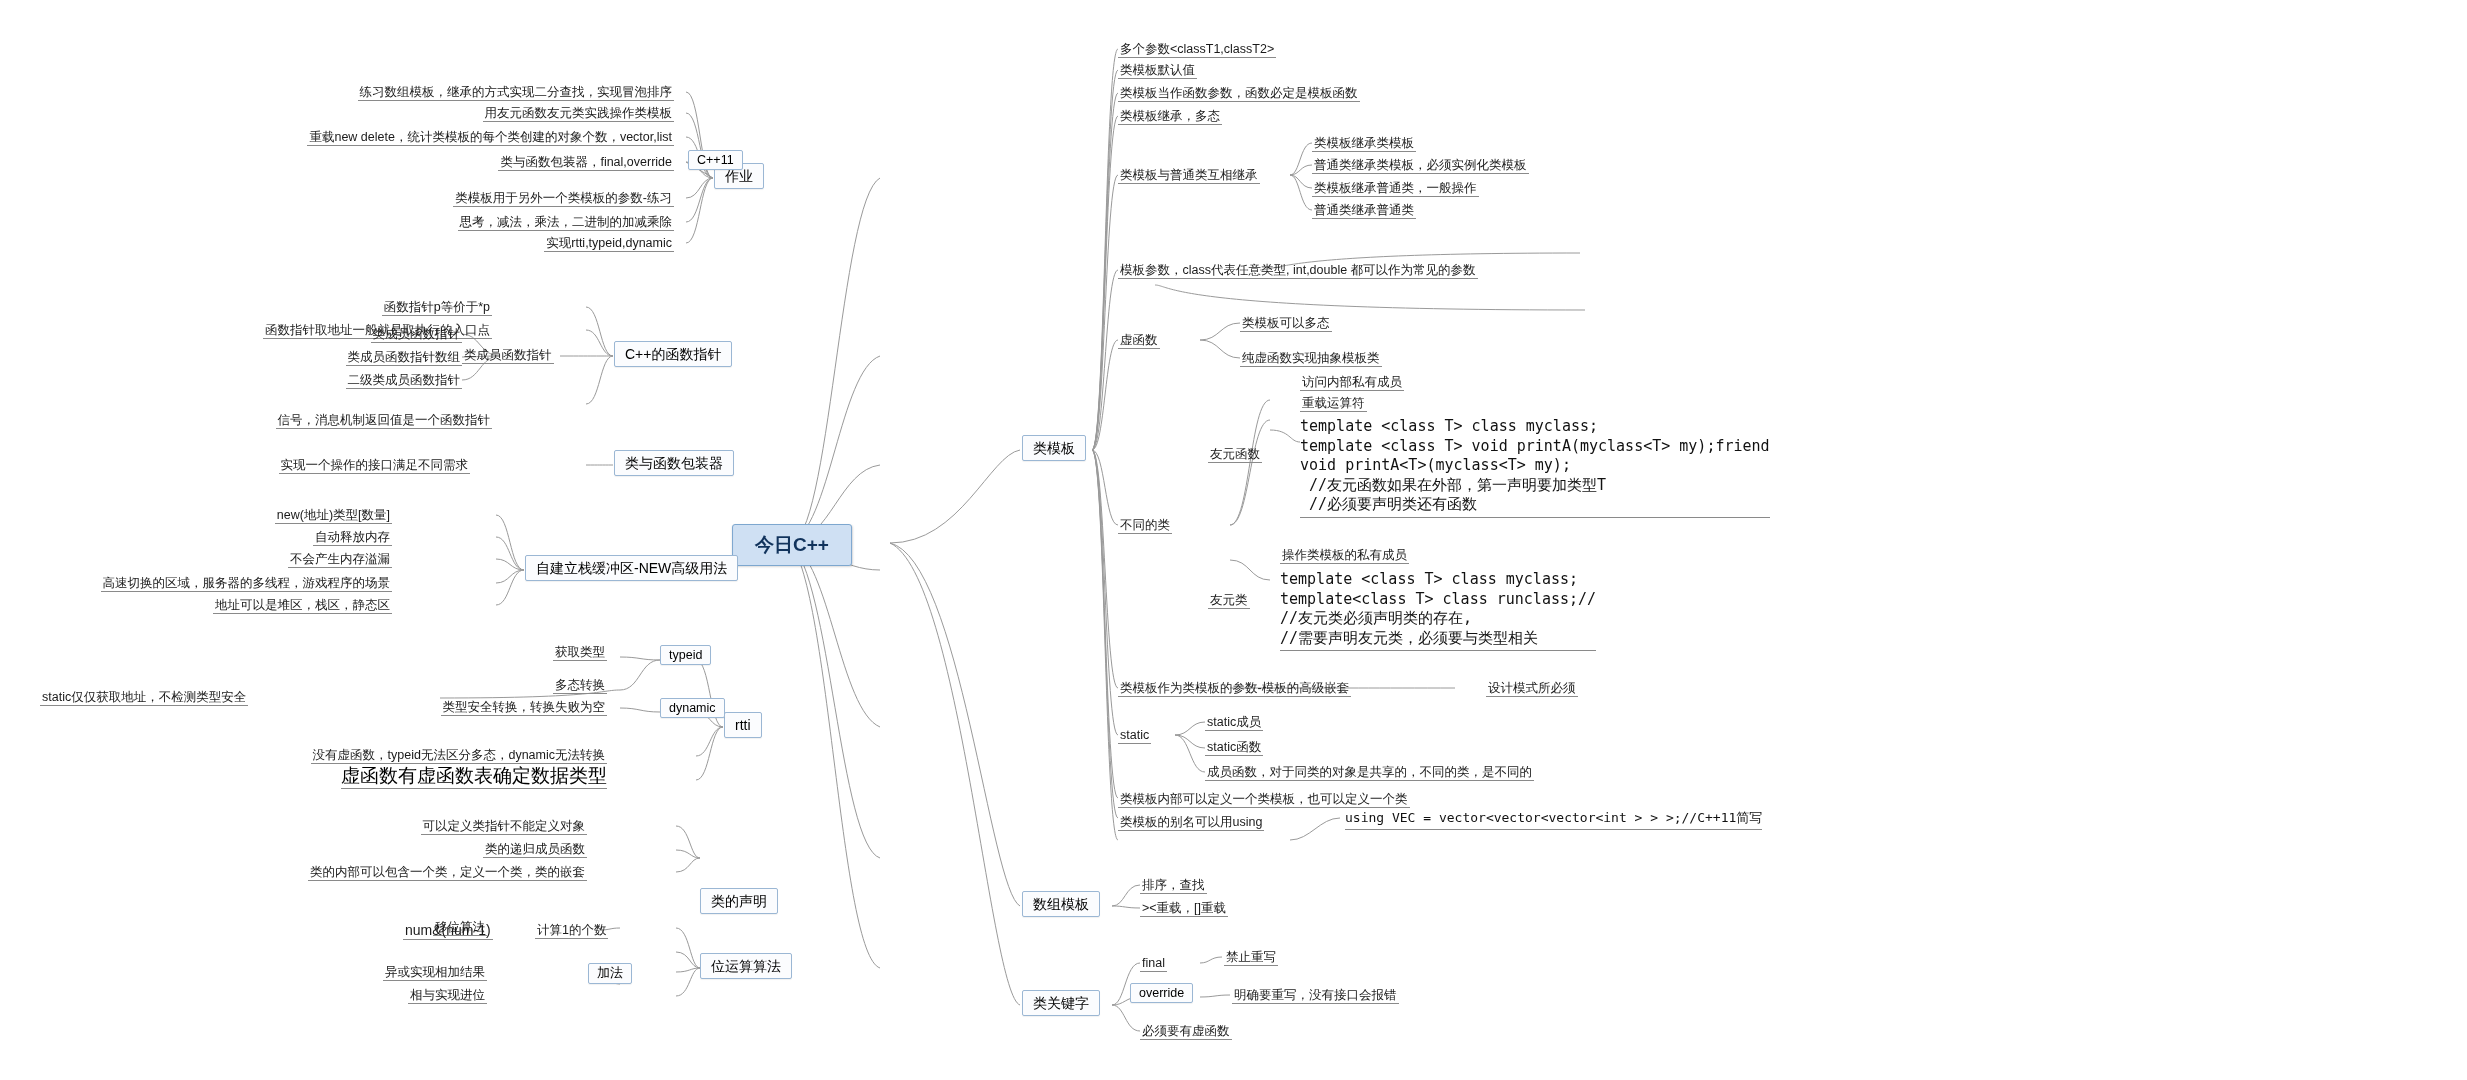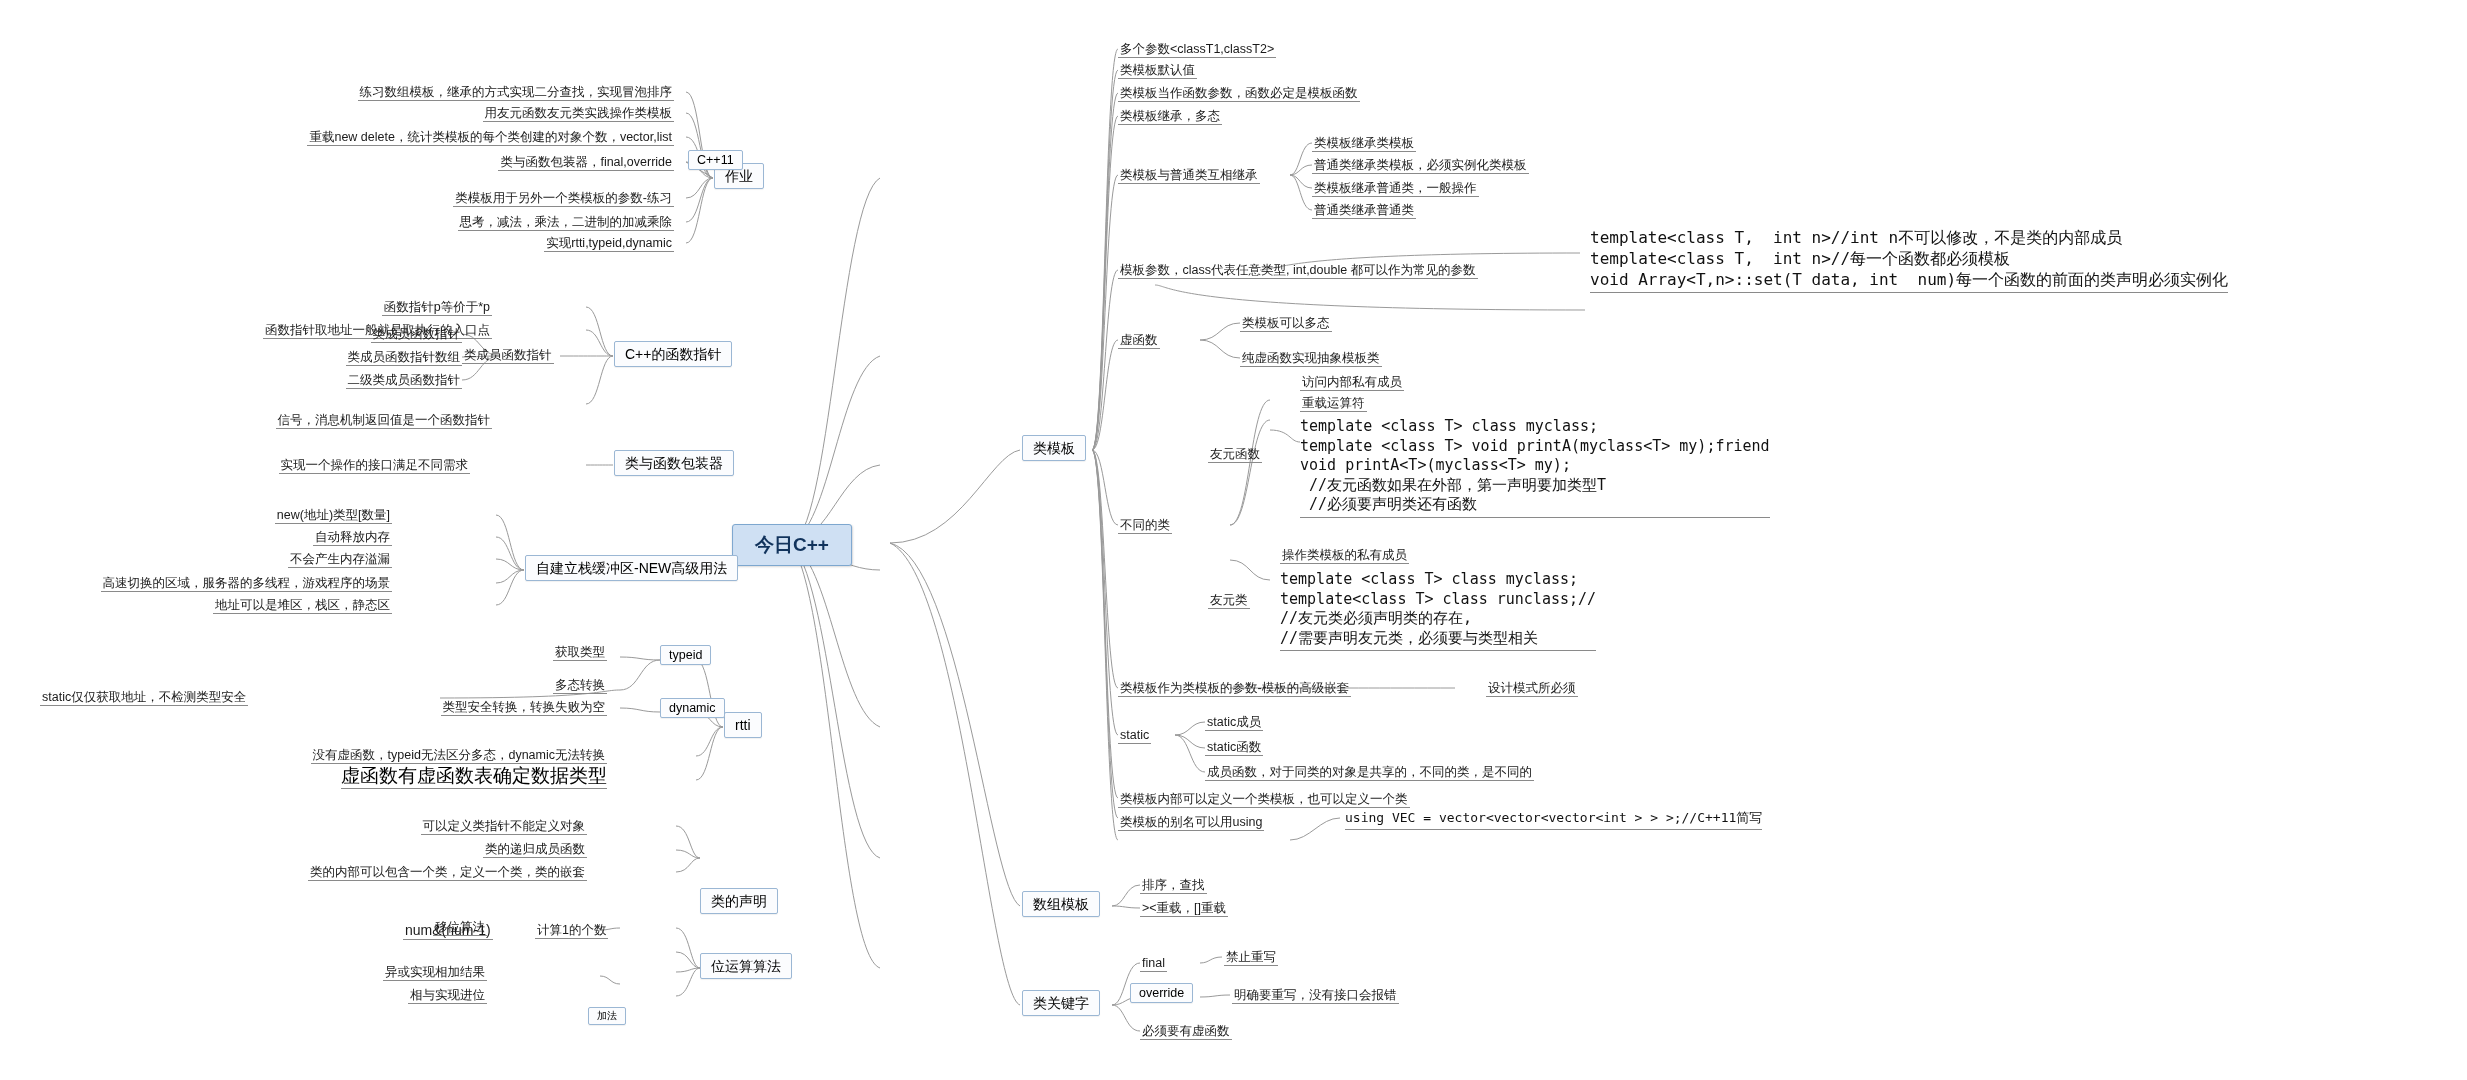--- a/index.html
+++ b/index.html
@@ -235,39 +235,36 @@
   <div class="node leaf" style="right:1880px; top:819px;">可以定义类指针不能定义对象</div>
   <div class="node leaf" style="right:1880px; top:842px;">类的递归成员函数</div>
   <div class="node leaf" style="right:1880px; top:865px;">类的内部可以包含一个类，定义一个类，类的嵌套</div>
 
   <div class="node boxed" style="left:700px; top:953px;">位运算算法</div>
   <div class="node leaf" style="right:1980px; top:920px;">移位算法</div>
   <div class="node leaf" style="left:403px; top:922px; font-size:14px;">num&amp;(num-1)</div>
   <div class="node leaf" style="left:535px; top:923px;">计算1的个数</div>
   <div class="node leaf" style="right:1980px; top:965px;">异或实现相加结果</div>
   <div class="node leaf" style="right:1980px; top:988px;">相与实现进位</div>
-  <div class="node boxed" style="left:588px; top:963px; font-size:10px; padding:2px 8px;margin-top:44px;">加法</div>
+  <div class="node boxed" style="left:588px; top:963px; font-size:13px; padding:2px 8px;">加法</div>
 
   <div class="node boxed" style="left:1022px; top:435px;">类模板</div>
 
   <div class="node leaf" style="left:1118px; top:42px;">多个参数&lt;classT1,classT2&gt;</div>
   <div class="node leaf" style="left:1118px; top:63px;">类模板默认值</div>
   <div class="node leaf" style="left:1118px; top:86px;">类模板当作函数参数，函数必定是模板函数</div>
   <div class="node leaf" style="left:1118px; top:109px;">类模板继承，多态</div>
 
   <div class="node leaf" style="left:1118px; top:168px;">类模板与普通类互相继承</div>
   <div class="node leaf" style="left:1312px; top:136px;">类模板继承类模板</div>
   <div class="node leaf" style="left:1312px; top:158px;">普通类继承类模板，必须实例化类模板</div>
   <div class="node leaf" style="left:1312px; top:181px;">类模板继承普通类，一般操作</div>
   <div class="node leaf" style="left:1312px; top:203px;">普通类继承普通类</div>
 
   <div class="node leaf" style="left:1118px; top:263px;">模板参数，class代表任意类型, int,double 都可以作为常见的参数</div>
-  <div class="node code big" style="left:1590px; top:228px;">template&lt;class T,  int n&gt;//int n不可以修改，不是类的内部成员
-template&lt;class T,  int n&gt;//每一个函数都必须模板
-void Array&lt;T,n&gt;::set(T data, int  num)每一个函数的前面的类声明必须实例化</div>
 
   <div class="node leaf" style="left:1118px; top:333px;">虚函数</div>
   <div class="node leaf" style="left:1240px; top:316px;">类模板可以多态</div>
   <div class="node leaf" style="left:1240px; top:351px;">纯虚函数实现抽象模板类</div>
 
   <div class="node leaf" style="left:1118px; top:518px;">不同的类</div>
   <div class="node leaf" style="left:1208px; top:447px;">友元函数</div>
   <div class="node leaf" style="left:1300px; top:375px;">访问内部私有成员</div>
   <div class="node leaf" style="left:1300px; top:396px;">重载运算符</div>
   <div class="node code" style="left:1300px; top:417px;">template &lt;class T&gt; class myclass;

